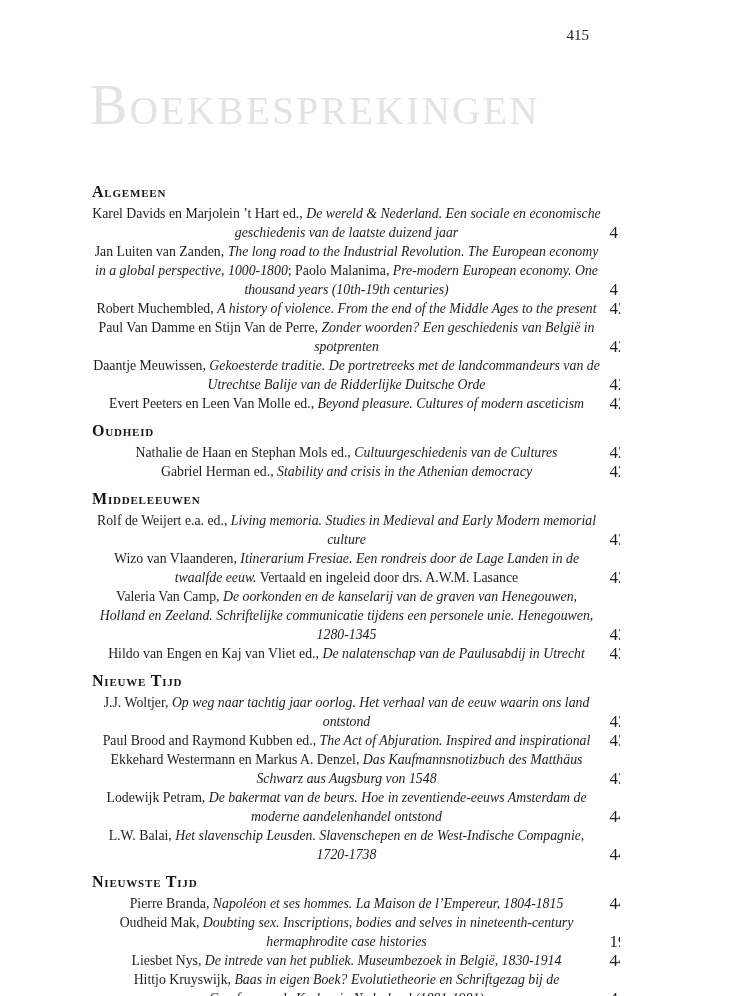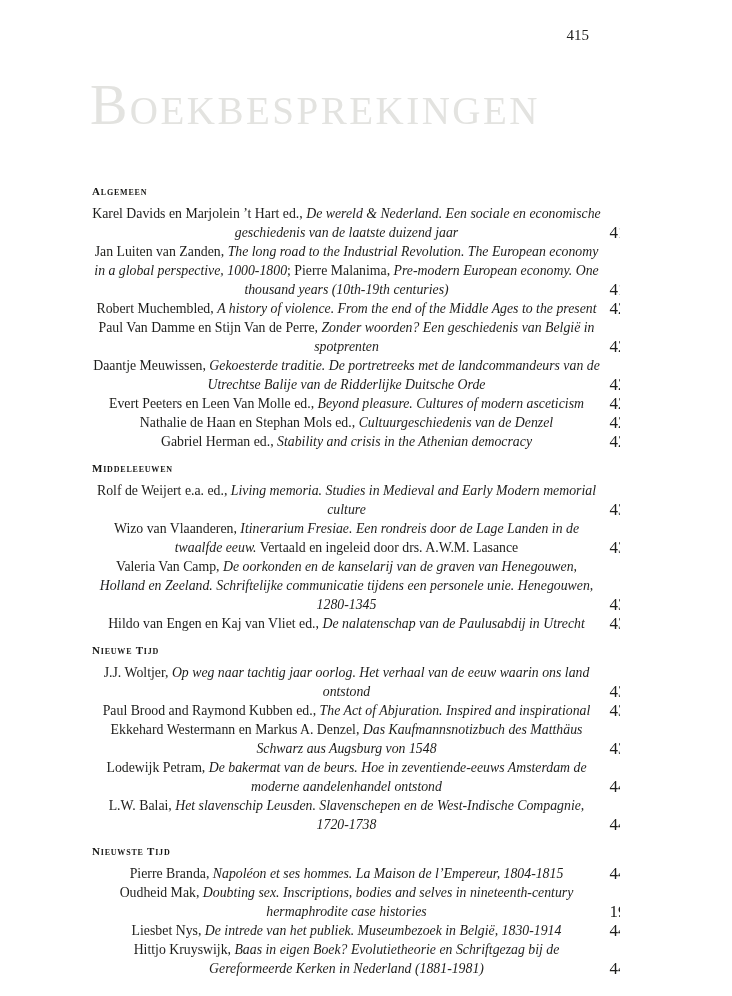--- a/index.html
+++ b/index.html
@@ -39,21 +39,21 @@
     width: 543px;
   }
   .toc section {
     margin: 0;
     padding: 0;
   }
   h2.section-heading {
     margin: 7px 0 2px 0;
     font-variant: small-caps;
     font-weight: 700;
-    font-size: 11px;
+    font-size: 16px;
     line-height: 21px;
     letter-spacing: 0.8px;
     color: #161614;
   }
   .toc section:first-child h2.section-heading {
     margin-top: 0;
   }
   .entry {
     position: relative;
   }
@@ -83,43 +83,44 @@
   <div class="folio">415</div>
   <h1 class="main-title">Boekbesprekingen</h1>
   <main class="toc">
       <section>
         <h2 class="section-heading">Algemeen</h2>
         <div class="entry">
           <p class="entry-text"><span>Karel Davids en Marjolein ’t Hart ed., </span><em>De wereld &amp; Nederland. Een sociale en economische geschiedenis van de laatste duizend jaar</em></p>
           <span class="entry-page">417</span>
         </div>
         <div class="entry">
-          <p class="entry-text"><span>Jan Luiten van Zanden, </span><em>The long road to the Industrial Revolution. The European economy in a global perspective, 1000-1800</em><span>; Pierre Malanima, </span><em>Pre-modern European economy. One thousand years (10th-19th centuries)</em></p>
+          <p class="entry-text"><span>Jan Luiten van Zanden, </span><em>The long road to the Industrial Revolution. The European economy in a global perspective, 1000-1800</em><span>; Paolo Malanima, </span><em>Pre-modern European economy. One thousand years (10th-19th centuries)</em></p>
           <span class="entry-page">419</span>
         </div>
         <div class="entry">
           <p class="entry-text"><span>Robert Muchembled, </span><em>A history of violence. From the end of the Middle Ages to the present</em></p>
           <span class="entry-page">421</span>
         </div>
         <div class="entry">
           <p class="entry-text"><span>Paul Van Damme en Stijn Van de Perre, </span><em>Zonder woorden? Een geschiedenis van België in spotprenten</em></p>
           <span class="entry-page">423</span>
         </div>
         <div class="entry">
           <p class="entry-text"><span>Daantje Meuwissen, </span><em>Gekoesterde traditie. De portretreeks met de landcommandeurs van de Utrechtse Balije van de Ridderlijke Duitsche Orde</em></p>
           <span class="entry-page">424</span>
         </div>
         <div class="entry">
           <p class="entry-text"><span>Evert Peeters en Leen Van Molle ed., </span><em>Beyond pleasure. Cultures of modern asceticism</em></p>
           <span class="entry-page">425</span>
         </div>
       </section>
       <section>
+        <h2 class="section-heading">Oudheid</h2>
         <div class="entry">
-          <p class="entry-text"><span>Nathalie de Haan en Stephan Mols ed., </span><em>Cultuurgeschiedenis van de Denzel</em></p>
+          <p class="entry-text"><span>Nathalie de Haan en Stephan Mols ed., </span><em>Cultuurgeschiedenis van de Cultures</em></p>
           <span class="entry-page">427</span>
         </div>
         <div class="entry">
           <p class="entry-text"><span>Gabriel Herman ed., </span><em>Stability and crisis in the Athenian democracy</em></p>
           <span class="entry-page">428</span>
         </div>
       </section>
       <section>
         <h2 class="section-heading">Middeleeuwen</h2>
         <div class="entry">

